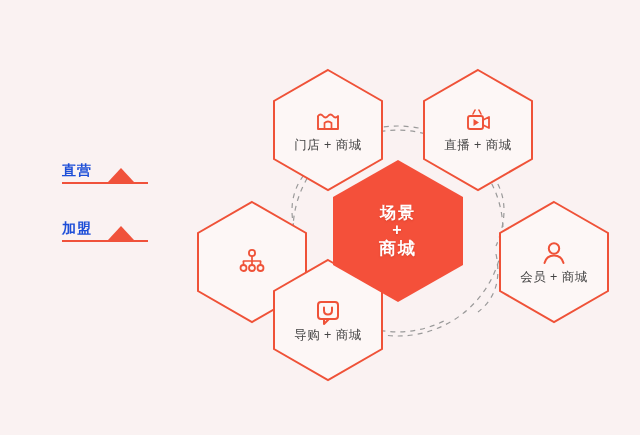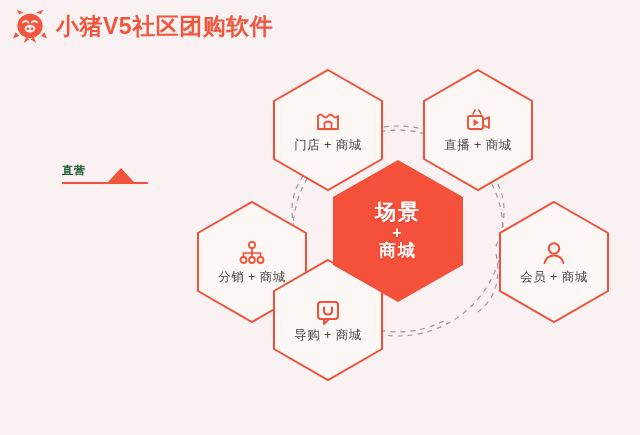--- a/index.html
+++ b/index.html
@@ -47,23 +47,23 @@
   
   .side-label {
     position: absolute;
     width: 90px;
     height: 40px;
   }
   .side-label .txt {
     position: absolute;
     left: 0;
     top: 0;
-    font-size: 11px;
+    font-size: 14px;
     font-weight: bold;
-    color: #14532d;
+    color: #1d4ed8;
     letter-spacing: 1px;
     line-height: 20px;
   }
   .side-label .rule {
     position: absolute;
     left: 0;
     top: 22px;
     width: 86px;
     height: 2px;
     background: #f0523b;
@@ -155,53 +155,41 @@
   #hub .hub-text {
     position: relative;
     z-index: 2;
     text-align: center;
     color: #ffffff;
     font-weight: bold;
     line-height: 1.08;
     letter-spacing: 2px;
     text-shadow: 0 1px 2px rgba(150,30,15,0.25);
   }
-  #hub .hub-line1 { font-size: 21px; }
+  #hub .hub-line1 { font-size: 16px; }
   #hub .hub-plus  { font-size: 16px; line-height: 1.15; }
   #hub .hub-line2 { font-size: 17px; }
 </style>
 </head>
 <body>
 
 <div id="stage">
 
-  <div id="brand">
-    <svg id="brand-mark" viewBox="0 0 40 40">
-      <path d="M8 7 L5 2 L13 5 Z" fill="#f1553c"></path>
-      <path d="M32 7 L35 2 L27 5 Z" fill="#f1553c"></path>
-      <ellipse cx="20" cy="20" rx="14" ry="13.5" fill="#f1553c"></ellipse>
-      <ellipse cx="20" cy="23" rx="6" ry="4.4" fill="#fdeceb"></ellipse>
-      <ellipse cx="17.7" cy="23" rx="1.25" ry="1.7" fill="#f1553c"></ellipse>
-      <ellipse cx="22.3" cy="23" rx="1.25" ry="1.7" fill="#f1553c"></ellipse>
-      <path d="M12 16 q3 -3 6 0" stroke="#fdeceb" stroke-width="2.1" fill="none" stroke-linecap="round"></path>
-      <path d="M22 16 q3 -3 6 0" stroke="#fdeceb" stroke-width="2.1" fill="none" stroke-linecap="round"></path>
-      <path d="M4 27 L1 34 L8 31 Z" fill="#f1553c"></path>
-      <path d="M36 27 L39 34 L32 31 Z" fill="#f1553c"></path>
-      <path d="M16 32 L13 39 L19 35 Z" fill="#f1553c"></path>
-      <path d="M24 32 L27 39 L21 35 Z" fill="#f1553c"></path>
-    </svg>
-    <div id="brand-name">小猪V5社区团购软件</div>
-  </div>
 
   <div class="side-label" id="label-direct">
     <div class="txt">直营</div>
     <div class="tri"></div>
     <div class="rule"></div>
   </div>
 
+  <div class="side-label" id="label-franchise">
+    <div class="txt">加盟</div>
+    <div class="tri"></div>
+    <div class="rule"></div>
+  </div>
 
   <div id="diagram">
 
     <svg id="links" viewBox="0 0 470 330">
       <circle cx="238" cy="173" r="105" fill="none" stroke="#9a9a9a" stroke-width="1.2" stroke-dasharray="5 5"></circle>
       <path d="M192 83 q46 -22 92 0" fill="none" stroke="#9a9a9a" stroke-width="1.2" stroke-dasharray="5 5"></path>
       <path d="M192 263 q46 22 92 0" fill="none" stroke="#9a9a9a" stroke-width="1.2" stroke-dasharray="5 5"></path>
       <path d="M150 110 q-30 30 -10 78" fill="none" stroke="#9a9a9a" stroke-width="1.2" stroke-dasharray="5 5"></path>
       <path d="M326 110 q30 30 10 78" fill="none" stroke="#9a9a9a" stroke-width="1.2" stroke-dasharray="5 5"></path>
       <path d="M140 196 q-8 38 18 58" fill="none" stroke="#9a9a9a" stroke-width="1.2" stroke-dasharray="5 5"></path>
@@ -247,21 +235,20 @@
           <circle cx="15" cy="6" r="3.1" fill="none" stroke="#ef5238" stroke-width="1.8"></circle>
           <path d="M15 9 L15 14" stroke="#ef5238" stroke-width="1.7" stroke-linecap="round"></path>
           <path d="M6.5 14 L23.5 14" stroke="#ef5238" stroke-width="1.7" stroke-linecap="round"></path>
           <path d="M6.5 14 L6.5 18" stroke="#ef5238" stroke-width="1.7"></path>
           <path d="M15 14 L15 18" stroke="#ef5238" stroke-width="1.7"></path>
           <path d="M23.5 14 L23.5 18" stroke="#ef5238" stroke-width="1.7"></path>
           <circle cx="6.5" cy="21" r="3" fill="none" stroke="#ef5238" stroke-width="1.8"></circle>
           <circle cx="15" cy="21" r="3" fill="none" stroke="#ef5238" stroke-width="1.8"></circle>
           <circle cx="23.5" cy="21" r="3" fill="none" stroke="#ef5238" stroke-width="1.8"></circle>
         </svg>
-        <div class="nlabel">分销 + 商城</div>
       </div>
     </div>
 
     <div class="node" id="node-member">
       <svg class="hexwrap" viewBox="0 0 112 124" preserveAspectRatio="none">
         <polygon points="56,2 110,33 110,91 56,122 2,91 2,33" fill="#fdf7f6" stroke="#ef5238" stroke-width="2"></polygon>
       </svg>
       <div class="content">
         <svg class="nicon" viewBox="0 0 30 30">
           <circle cx="15" cy="9.5" r="5.2" fill="none" stroke="#ef5238" stroke-width="2"></circle>

